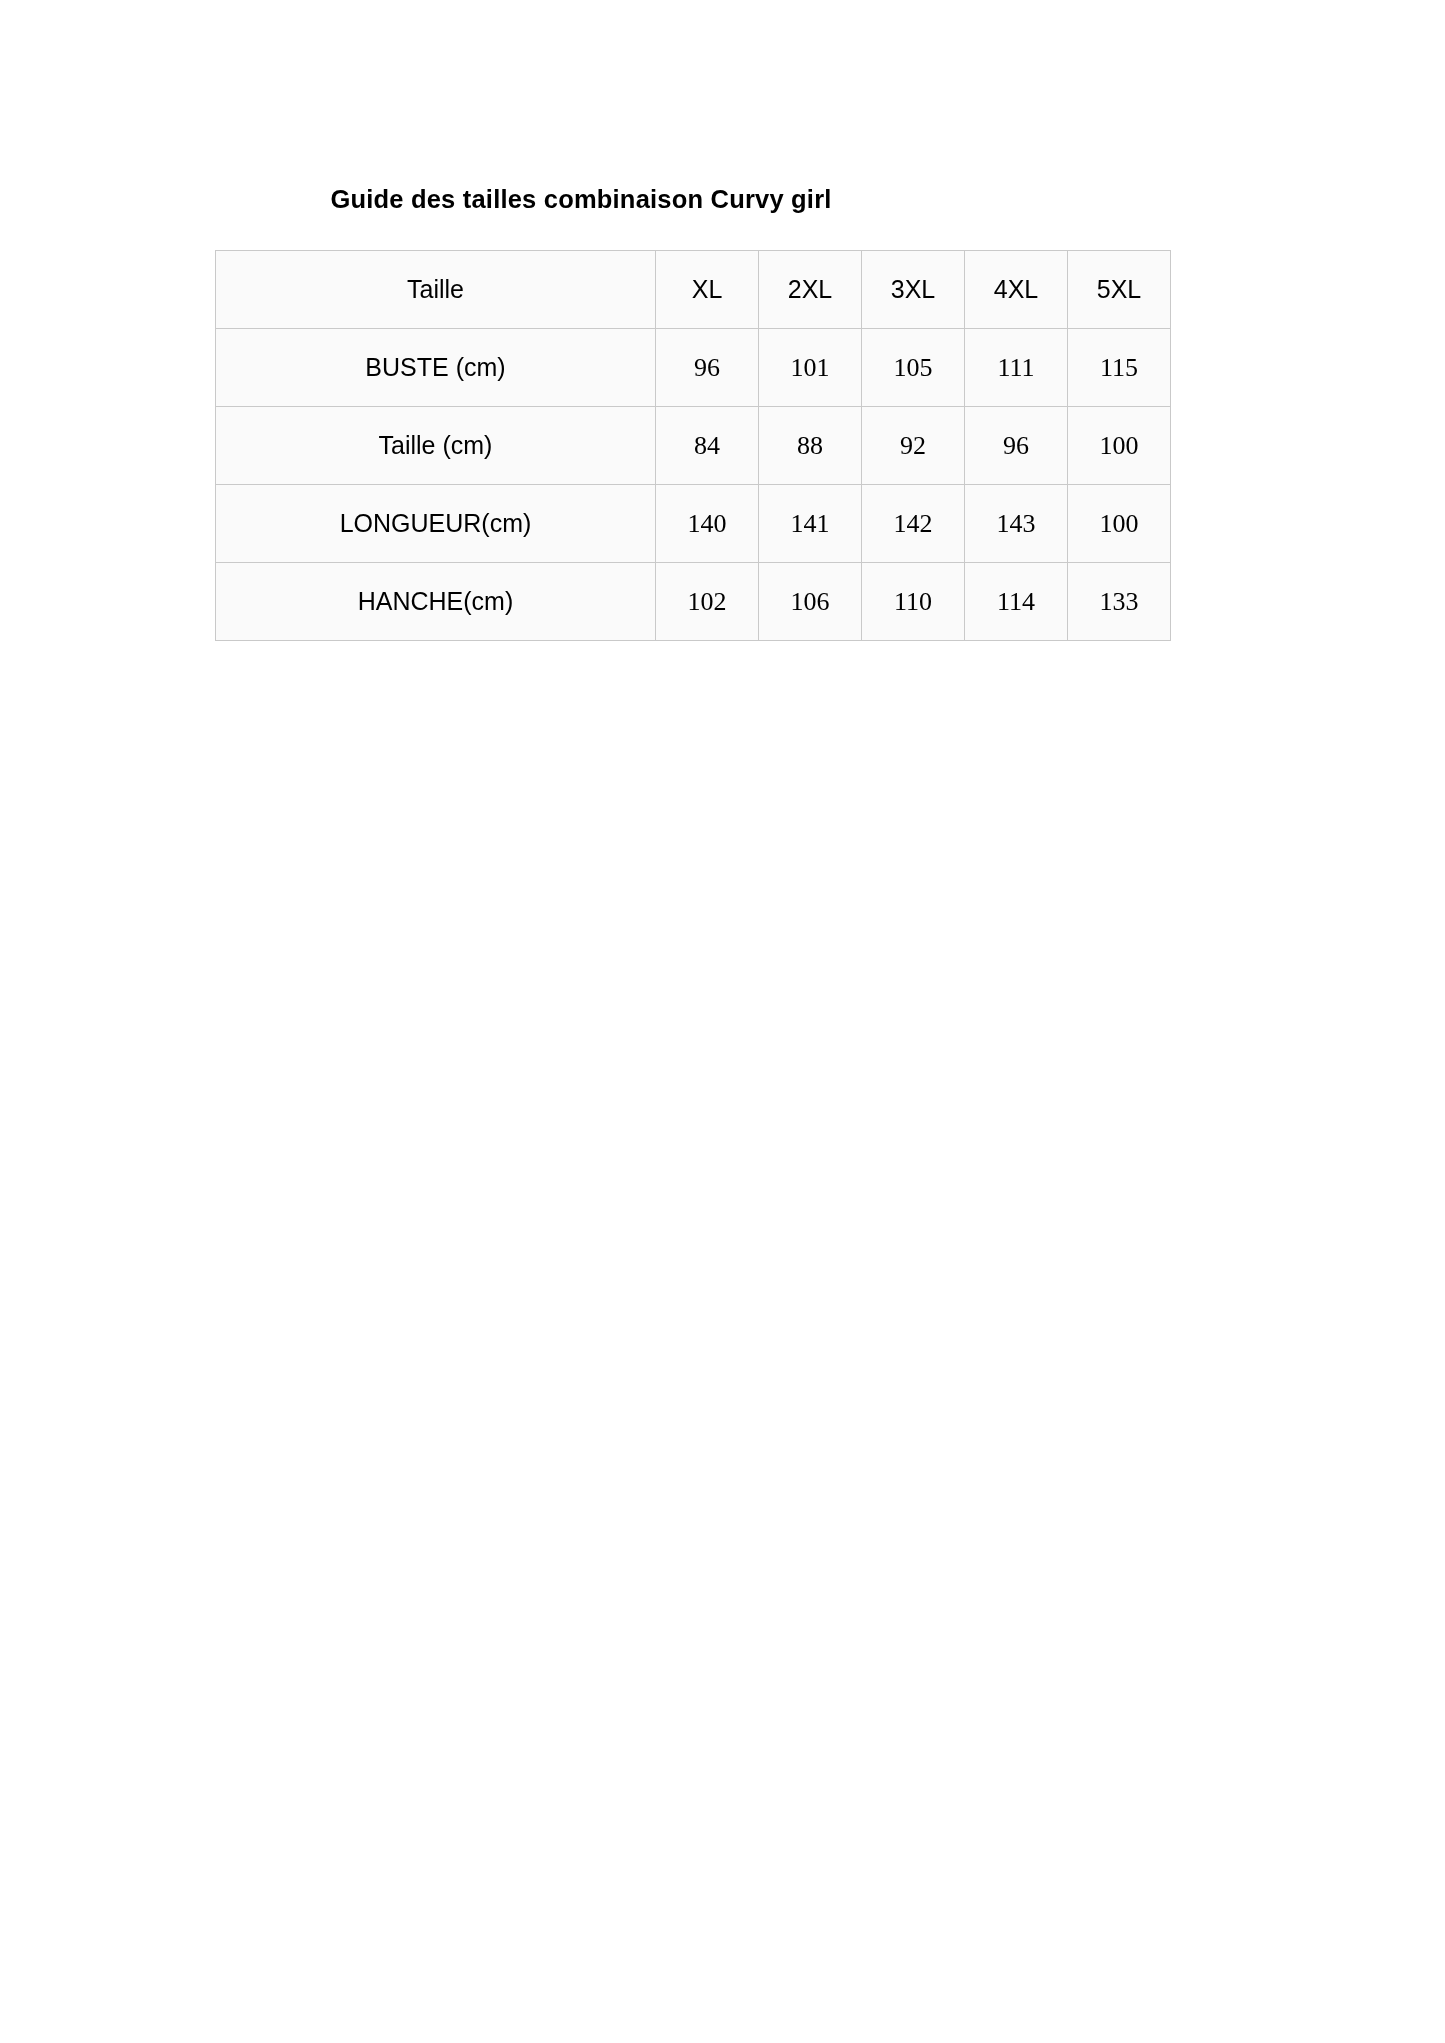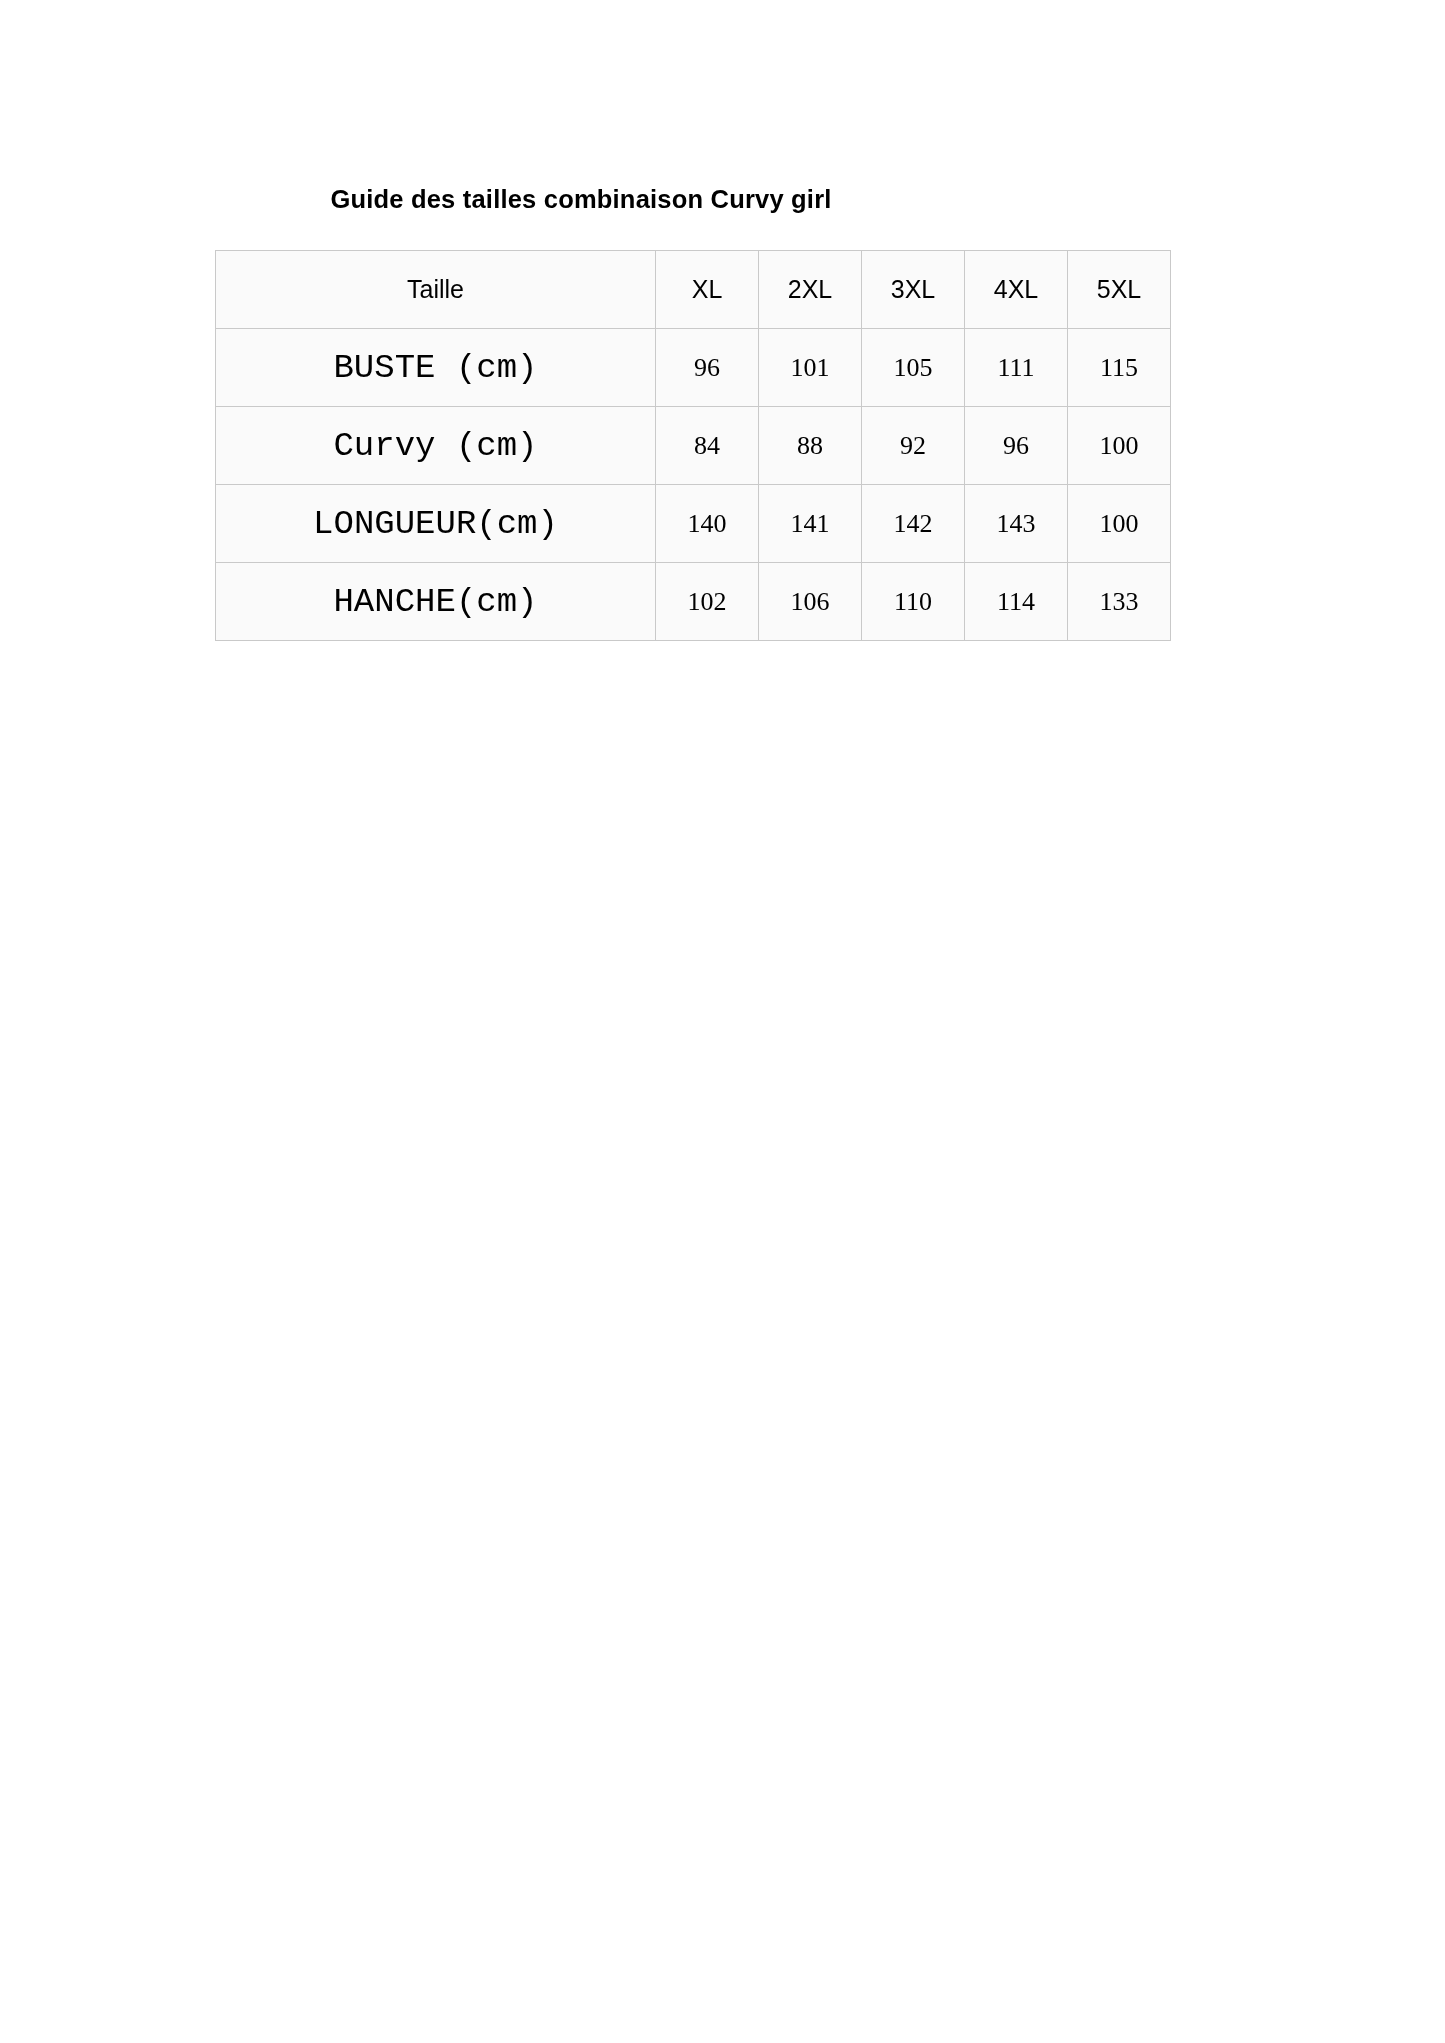--- a/index.html
+++ b/index.html
@@ -51,22 +51,22 @@
     border: 1px solid #c9c9c9;
     text-align: center;
     vertical-align: middle;
     height: 77px;
     font-family: "Liberation Serif", serif;
     font-size: 26px;
     color: #000000;
     padding: 0 4px;
   }
   table.size-table td.label-cell {
-    font-family: Liberation Mono, monospace;
-    font-size: 34px;
+    font-family: Liberation Sans, sans-serif;
+    font-size: 25px;
   }
   table.size-table tr.header-row td {
     font-family: "Liberation Sans", sans-serif;
     font-size: 25px;
   }
   col.c-label { width: 440px; }
   col.c-size  { width: 103px; }
 </style>
 </head>
 <body>
@@ -96,21 +96,21 @@
         </tr>
         <tr>
           <td class="label-cell">BUSTE (cm)</td>
           <td>96</td>
           <td>101</td>
           <td>105</td>
           <td>111</td>
           <td>115</td>
         </tr>
         <tr>
-          <td class="label-cell">Curvy (cm)</td>
+          <td class="label-cell">Taille (cm)</td>
           <td>84</td>
           <td>88</td>
           <td>92</td>
           <td>96</td>
           <td>100</td>
         </tr>
         <tr>
           <td class="label-cell">LONGUEUR(cm)</td>
           <td>140</td>
           <td>141</td>

